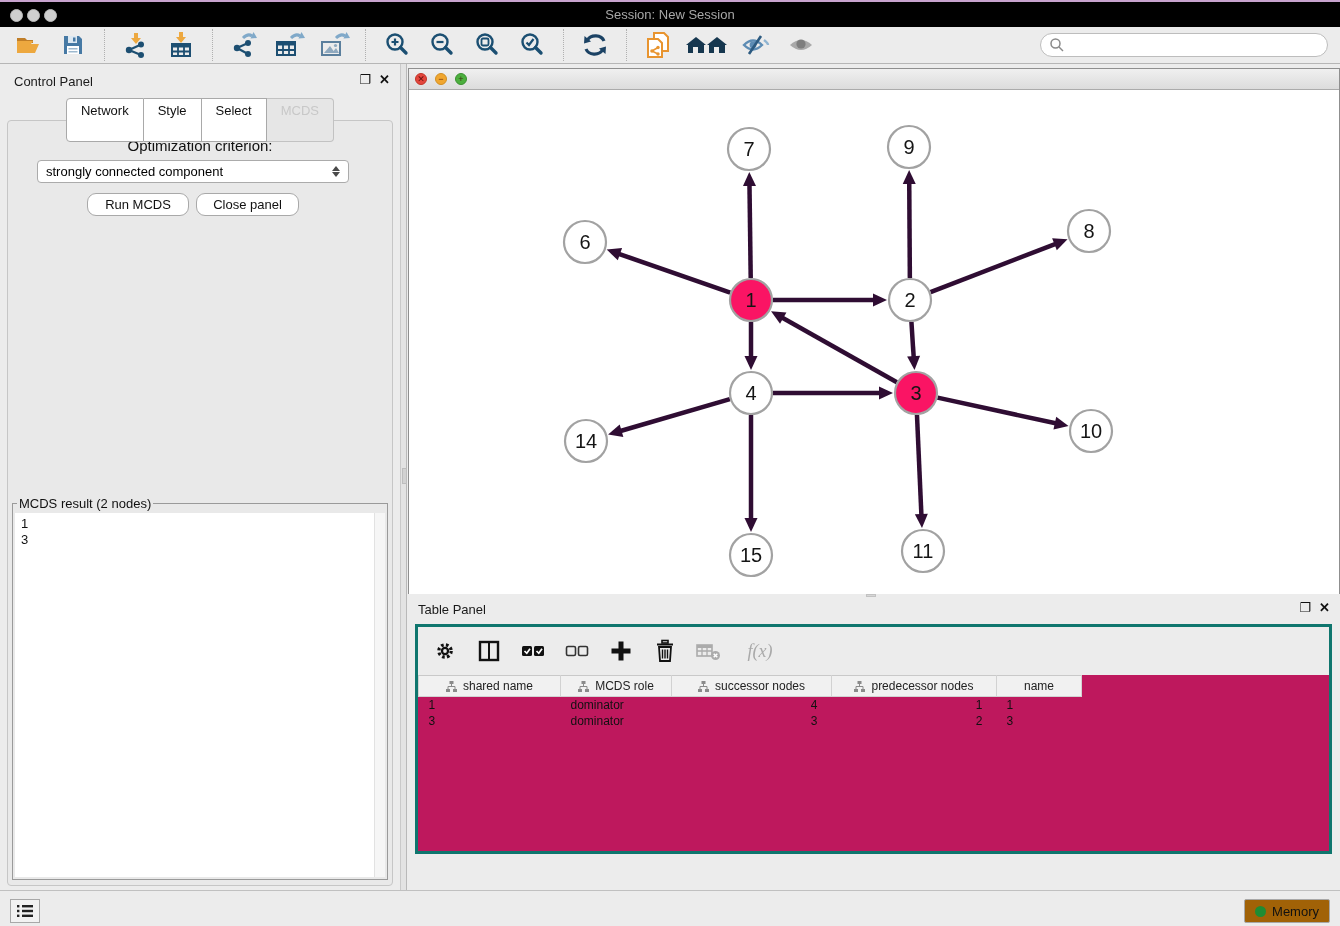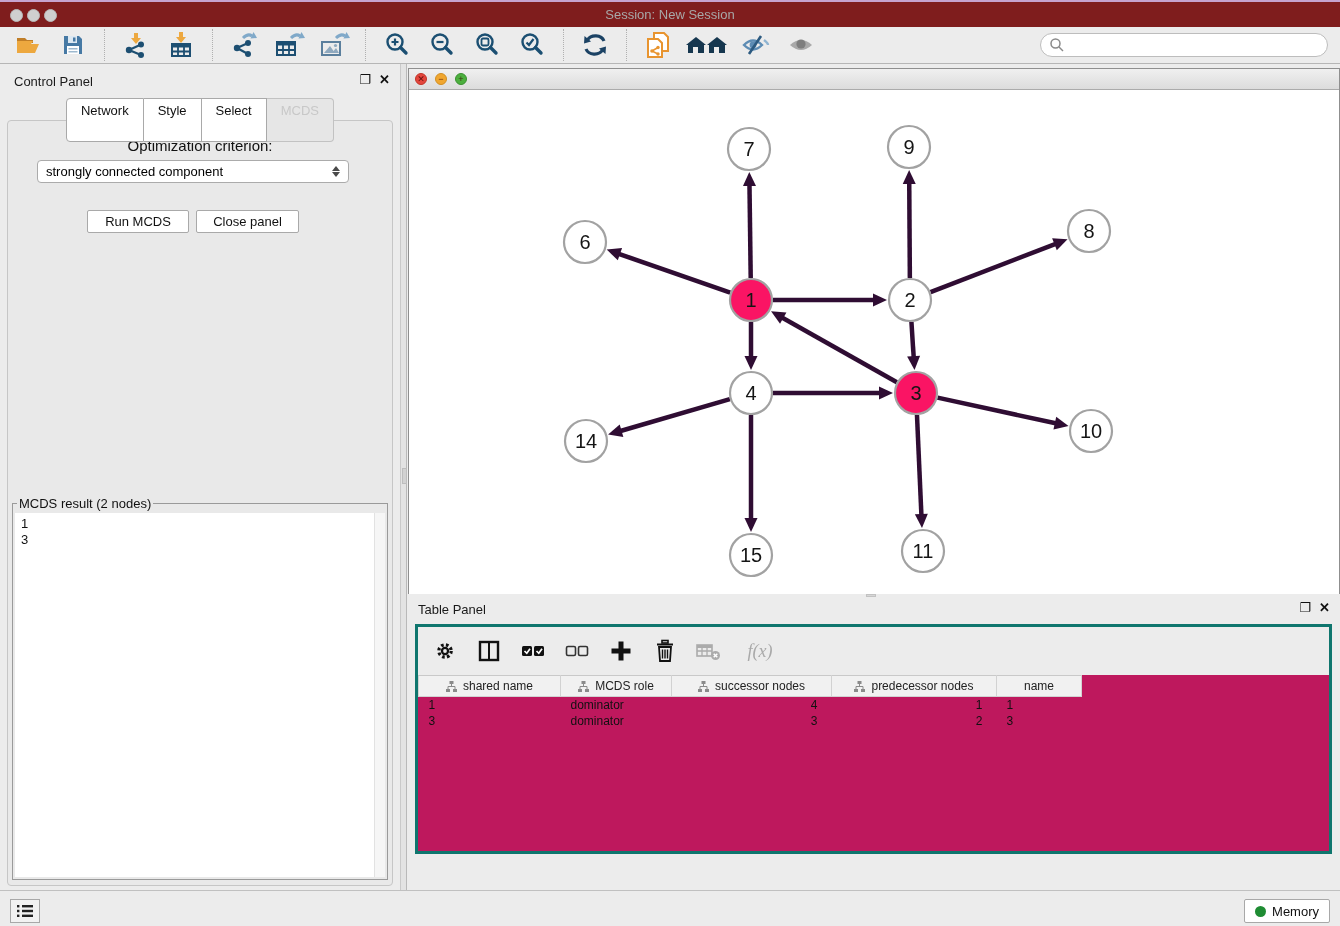--- a/index.html
+++ b/index.html
@@ -2,21 +2,21 @@
 <html><head>
 <meta charset="utf-8">
 <style>
   * { margin:0; padding:0; box-sizing:border-box; }
   html,body { width:1340px; height:926px; }
   body { font-family:"Liberation Sans", sans-serif; background:#ececec; position:relative; overflow:hidden; }
   .abs { position:absolute; }
 
   
   #app { width:1340px; height:926px; position:relative; background:#ececec; border-top:2px solid #c7a3ce; }
-  #titlebar { position:absolute; left:0; top:0; width:100%; height:25px; background:#7f1d1d; }
+  #titlebar { position:absolute; left:0; top:0; width:100%; height:25px; background:#000000; }
   .traffic { position:absolute; top:7px; width:13px; height:13px; border-radius:50%; background:#cfcfcf; border:1px solid #b9b9b9; }
   #title-text { position:absolute; left:0; right:0; top:5px; text-align:center; font-size:13px; color:#a8a8a8; }
 
   
   #toolbar { position:absolute; left:0; top:25px; width:100%; height:37px; display:flex; align-items:center; padding:0 10px; gap:9px; border-bottom:1px solid #b6b6b6; background:#ececec; }
   .tbtn { width:36px; height:30px; display:flex; align-items:center; justify-content:center; }
   .tsep { width:1px; height:32px; border-left:1px dotted #b0b0b0; margin:0 4px; }
   #search-box { position:absolute; right:12px; top:6px; width:288px; height:24px; background:#fff; border:1px solid #bdbdbd; border-radius:12px; display:flex; align-items:center; padding-left:8px; }
   #search-input { border:none; outline:none; flex:1; height:20px; font-size:13px; background:transparent; }
 
@@ -31,21 +31,21 @@
   .tab:last-child { border-radius:0 4px 4px 0; }
   .tab.active { background:#e6e6e6; color:#c8c8c8; border-color:#c2c2c2; }
   #cp-content { position:absolute; left:7px; right:7px; top:56px; height:766px; background:#e9e9e9; border:1px solid #c6c6c6; border-radius:4px; }
   #opt-label { position:absolute; left:0; right:0; top:73px; text-align:center; font-size:15px; color:#111; }
   #criterion-select { position:absolute; left:37px; right:51px; top:96px; height:23px; background:#fff; border:1px solid #ababab; border-radius:4px; display:flex; align-items:center; padding:0 8px; font-size:13px; }
   #criterion-select .val { flex:1; }
   .stepper { display:flex; flex-direction:column; align-items:center; gap:1px; }
   .stepper i { width:0; height:0; border-left:4px solid transparent; border-right:4px solid transparent; }
   .stepper .up { border-bottom:5px solid #4a4a4a; }
   .stepper .dn { border-top:5px solid #4a4a4a; }
-  .cp-btn { position:absolute; top:146px; height:23px; background:#fff; border:1px solid #a9a9a9; border-radius:2px; font-size:13px; color:#111; text-align:center; line-height:21px; }
+  .cp-btn { position:absolute; top:129px; height:23px; background:#fff; border:1px solid #a9a9a9; border-radius:9px; font-size:13px; color:#111; text-align:center; line-height:21px; }
   #run-btn { left:87px; width:102px; }
   #close-btn { left:196px; width:103px; }
   #mcds-fieldset { position:absolute; left:12px; right:12px; top:432px; height:384px; border:1px solid #9a9a9a; background:#e9e9e9; padding:2px; }
   #mcds-fieldset legend { font-size:13px; color:#111; padding:0 2px; margin-left:2px; }
   #mcds-text { width:100%; height:100%; background:#fff; position:relative; font-size:13px; line-height:16px; padding:3px 6px; color:#111; }
   #mcds-scroll { position:absolute; right:0; top:0; bottom:0; width:11px; background:#f6f6f6; border-left:1px solid #e2e2e2; }
 
   
   #v-splitter { position:absolute; left:400px; top:62px; width:7px; height:826px; background:#e3e3e3; border-left:1px solid #c9c9c9; border-right:1px solid #b9b9b9; }
   #v-grip { position:absolute; left:1px; top:404px; width:5px; height:16px; background:#d2d2d2; border:1px solid #bdbdbd; }
@@ -70,21 +70,21 @@
   th { background:#f1f1f1; border:1px solid #d2d2d2; border-top:1px solid #c9c9c9; height:21px; font-weight:normal; color:#222; }
   th .hwrap { display:flex; align-items:center; justify-content:center; gap:6px; }
   td { height:16px; color:#111; padding:0; }
   td.al { text-align:left; padding-left:10px; }
   td.ar { text-align:right; padding-right:14px; }
   #tp-tabs { position:absolute; left:0; right:0; top:261px; display:flex; justify-content:center; }
 
   
   #status-bar { position:absolute; left:0; top:888px; width:100%; height:38px; background:#ececec; border-top:1px solid #c0c0c0; }
   #list-btn { position:absolute; left:10px; top:8px; width:30px; height:24px; background:#f2f2f2; border:1px solid #a8a8a8; display:flex; align-items:center; justify-content:center; }
-  #memory-btn { position:absolute; right:10px; top:8px; height:24px; background:#ffffff; border:1px solid #a8a8a8; border-radius:2px; display:flex; align-items:center; gap:6px; padding:0 10px; font-size:13px; color:#111; }
+  #memory-btn { position:absolute; right:10px; top:8px; height:24px; background:#a16207; border:1px solid #a8a8a8; border-radius:2px; display:flex; align-items:center; gap:6px; padding:0 10px; font-size:13px; color:#111; }
   #memory-dot { width:11px; height:11px; border-radius:50%; background:#1f8c33; }
 </style>
 </head>
 <body>
 
 <div id="app">
 
   <div id="titlebar">
     <span class="traffic" style="left:10px"></span>
     <span class="traffic" style="left:27px"></span>

